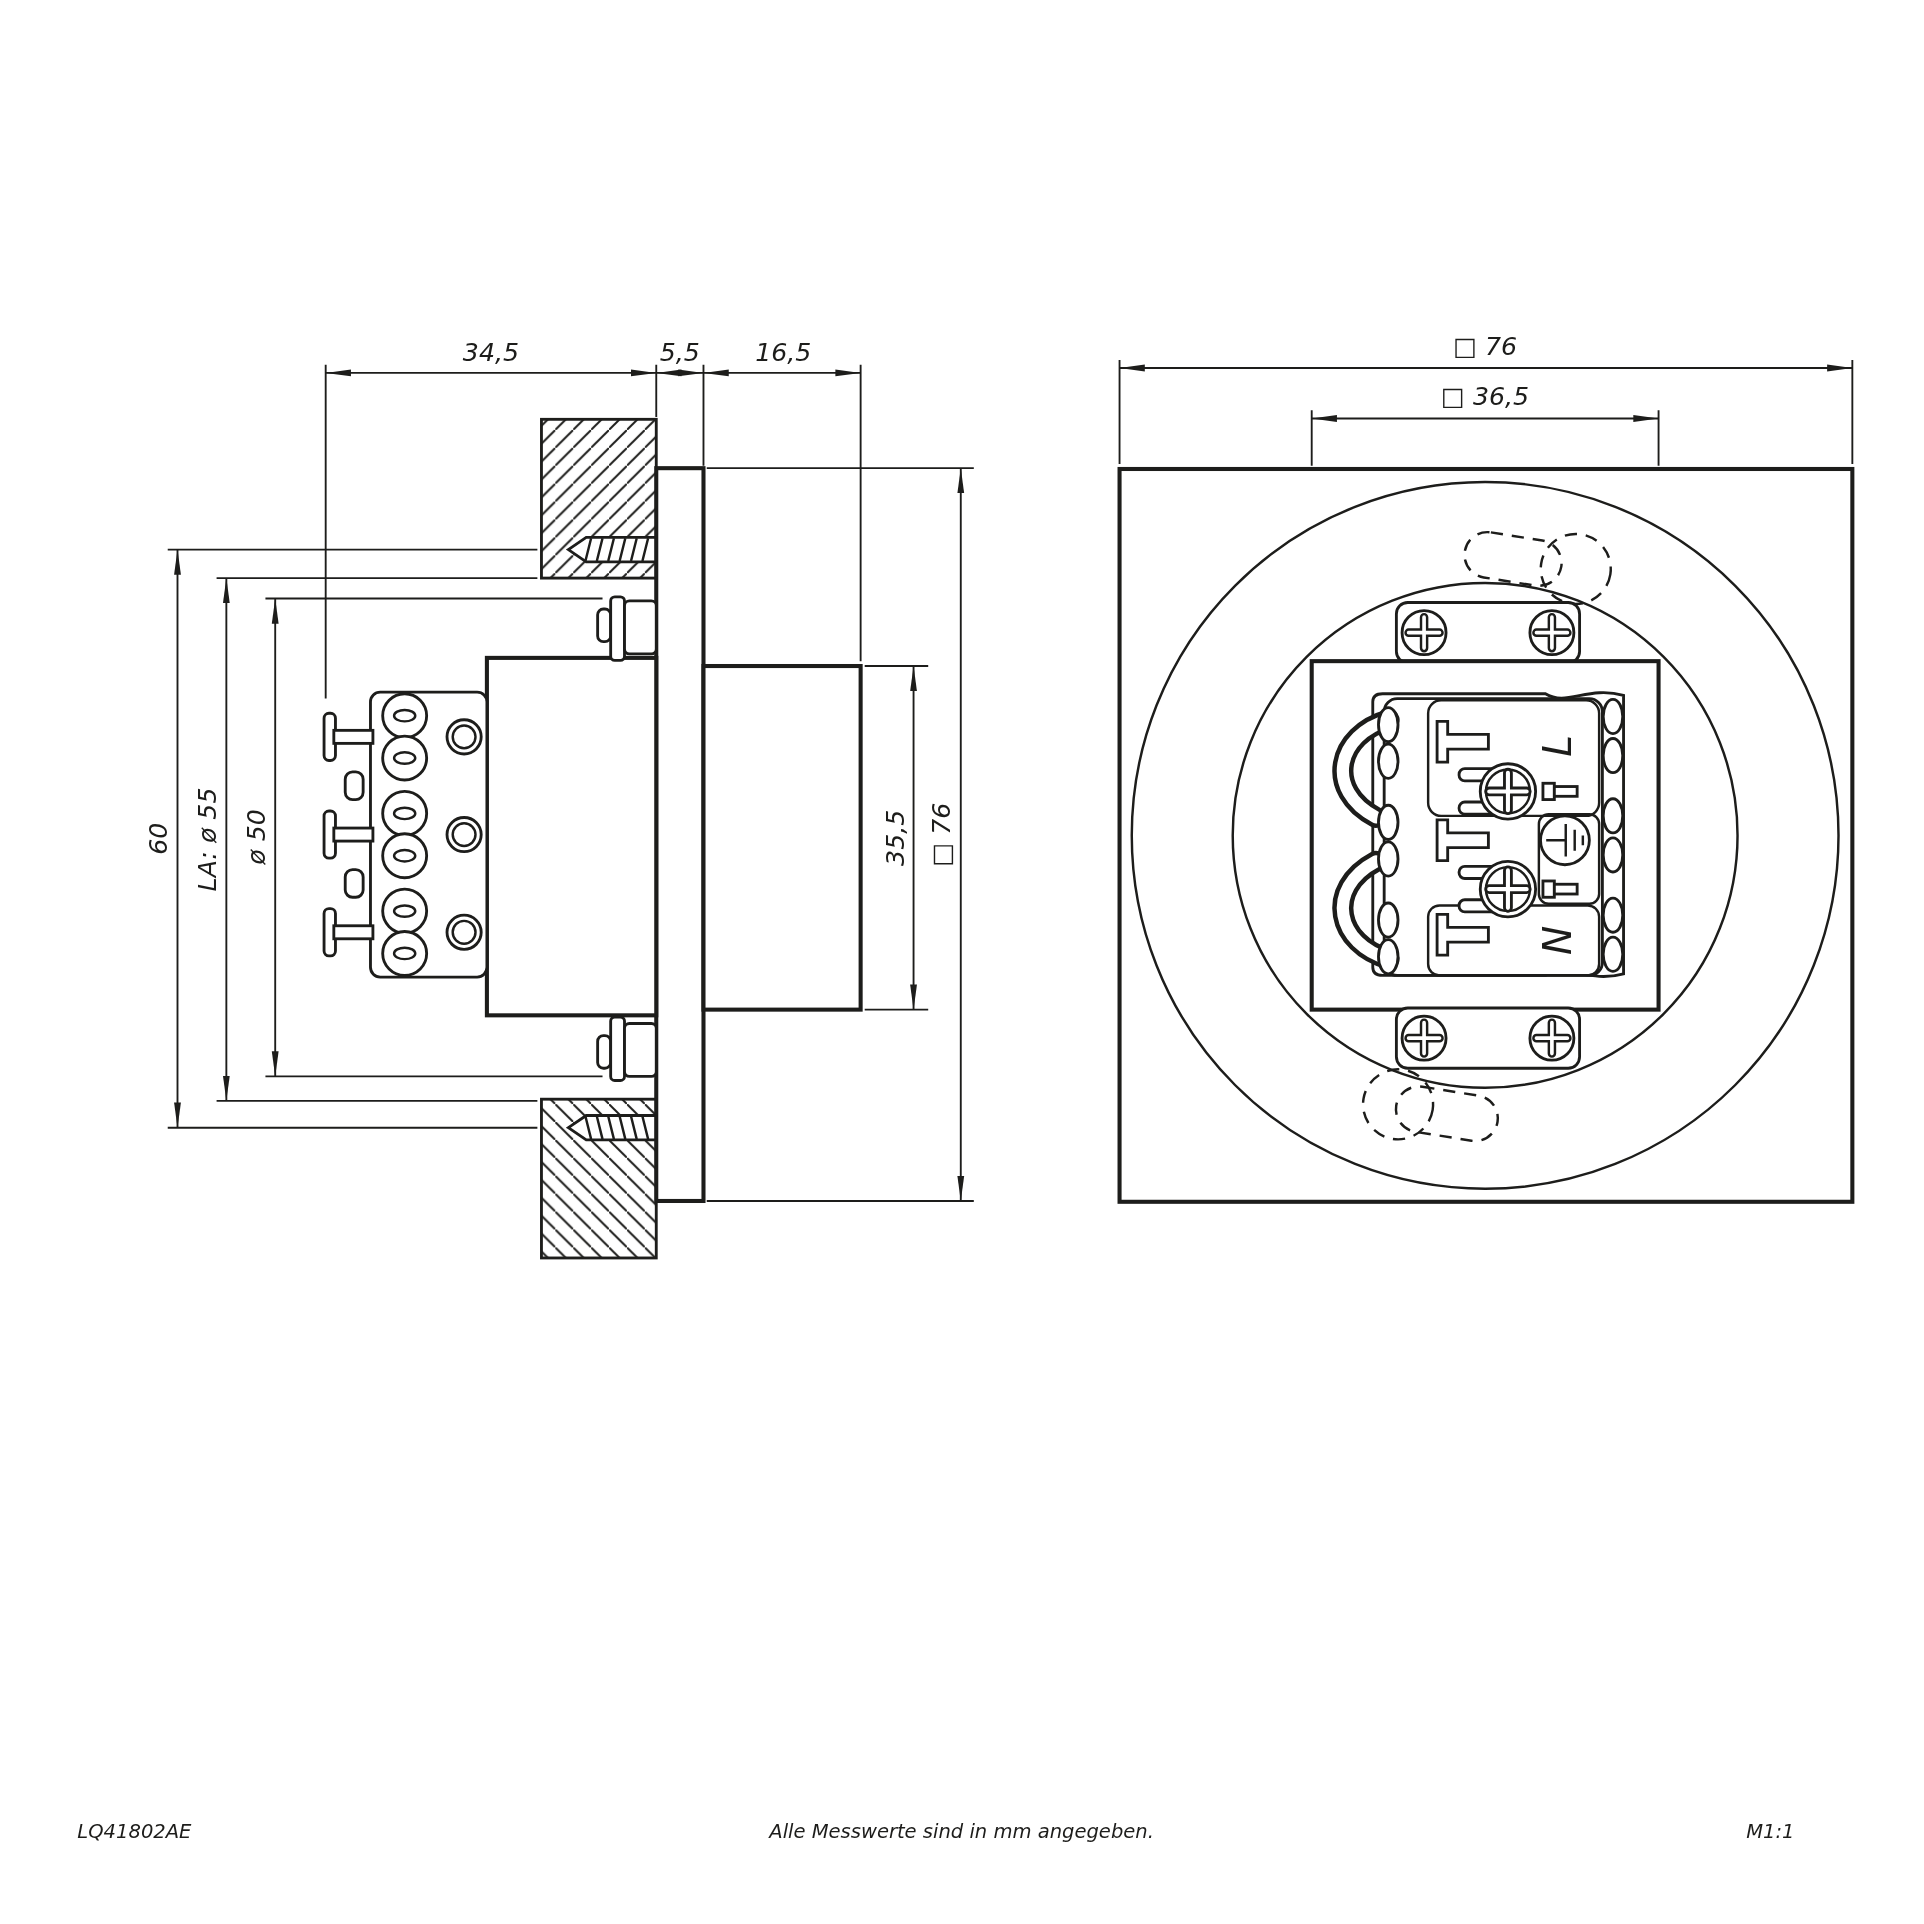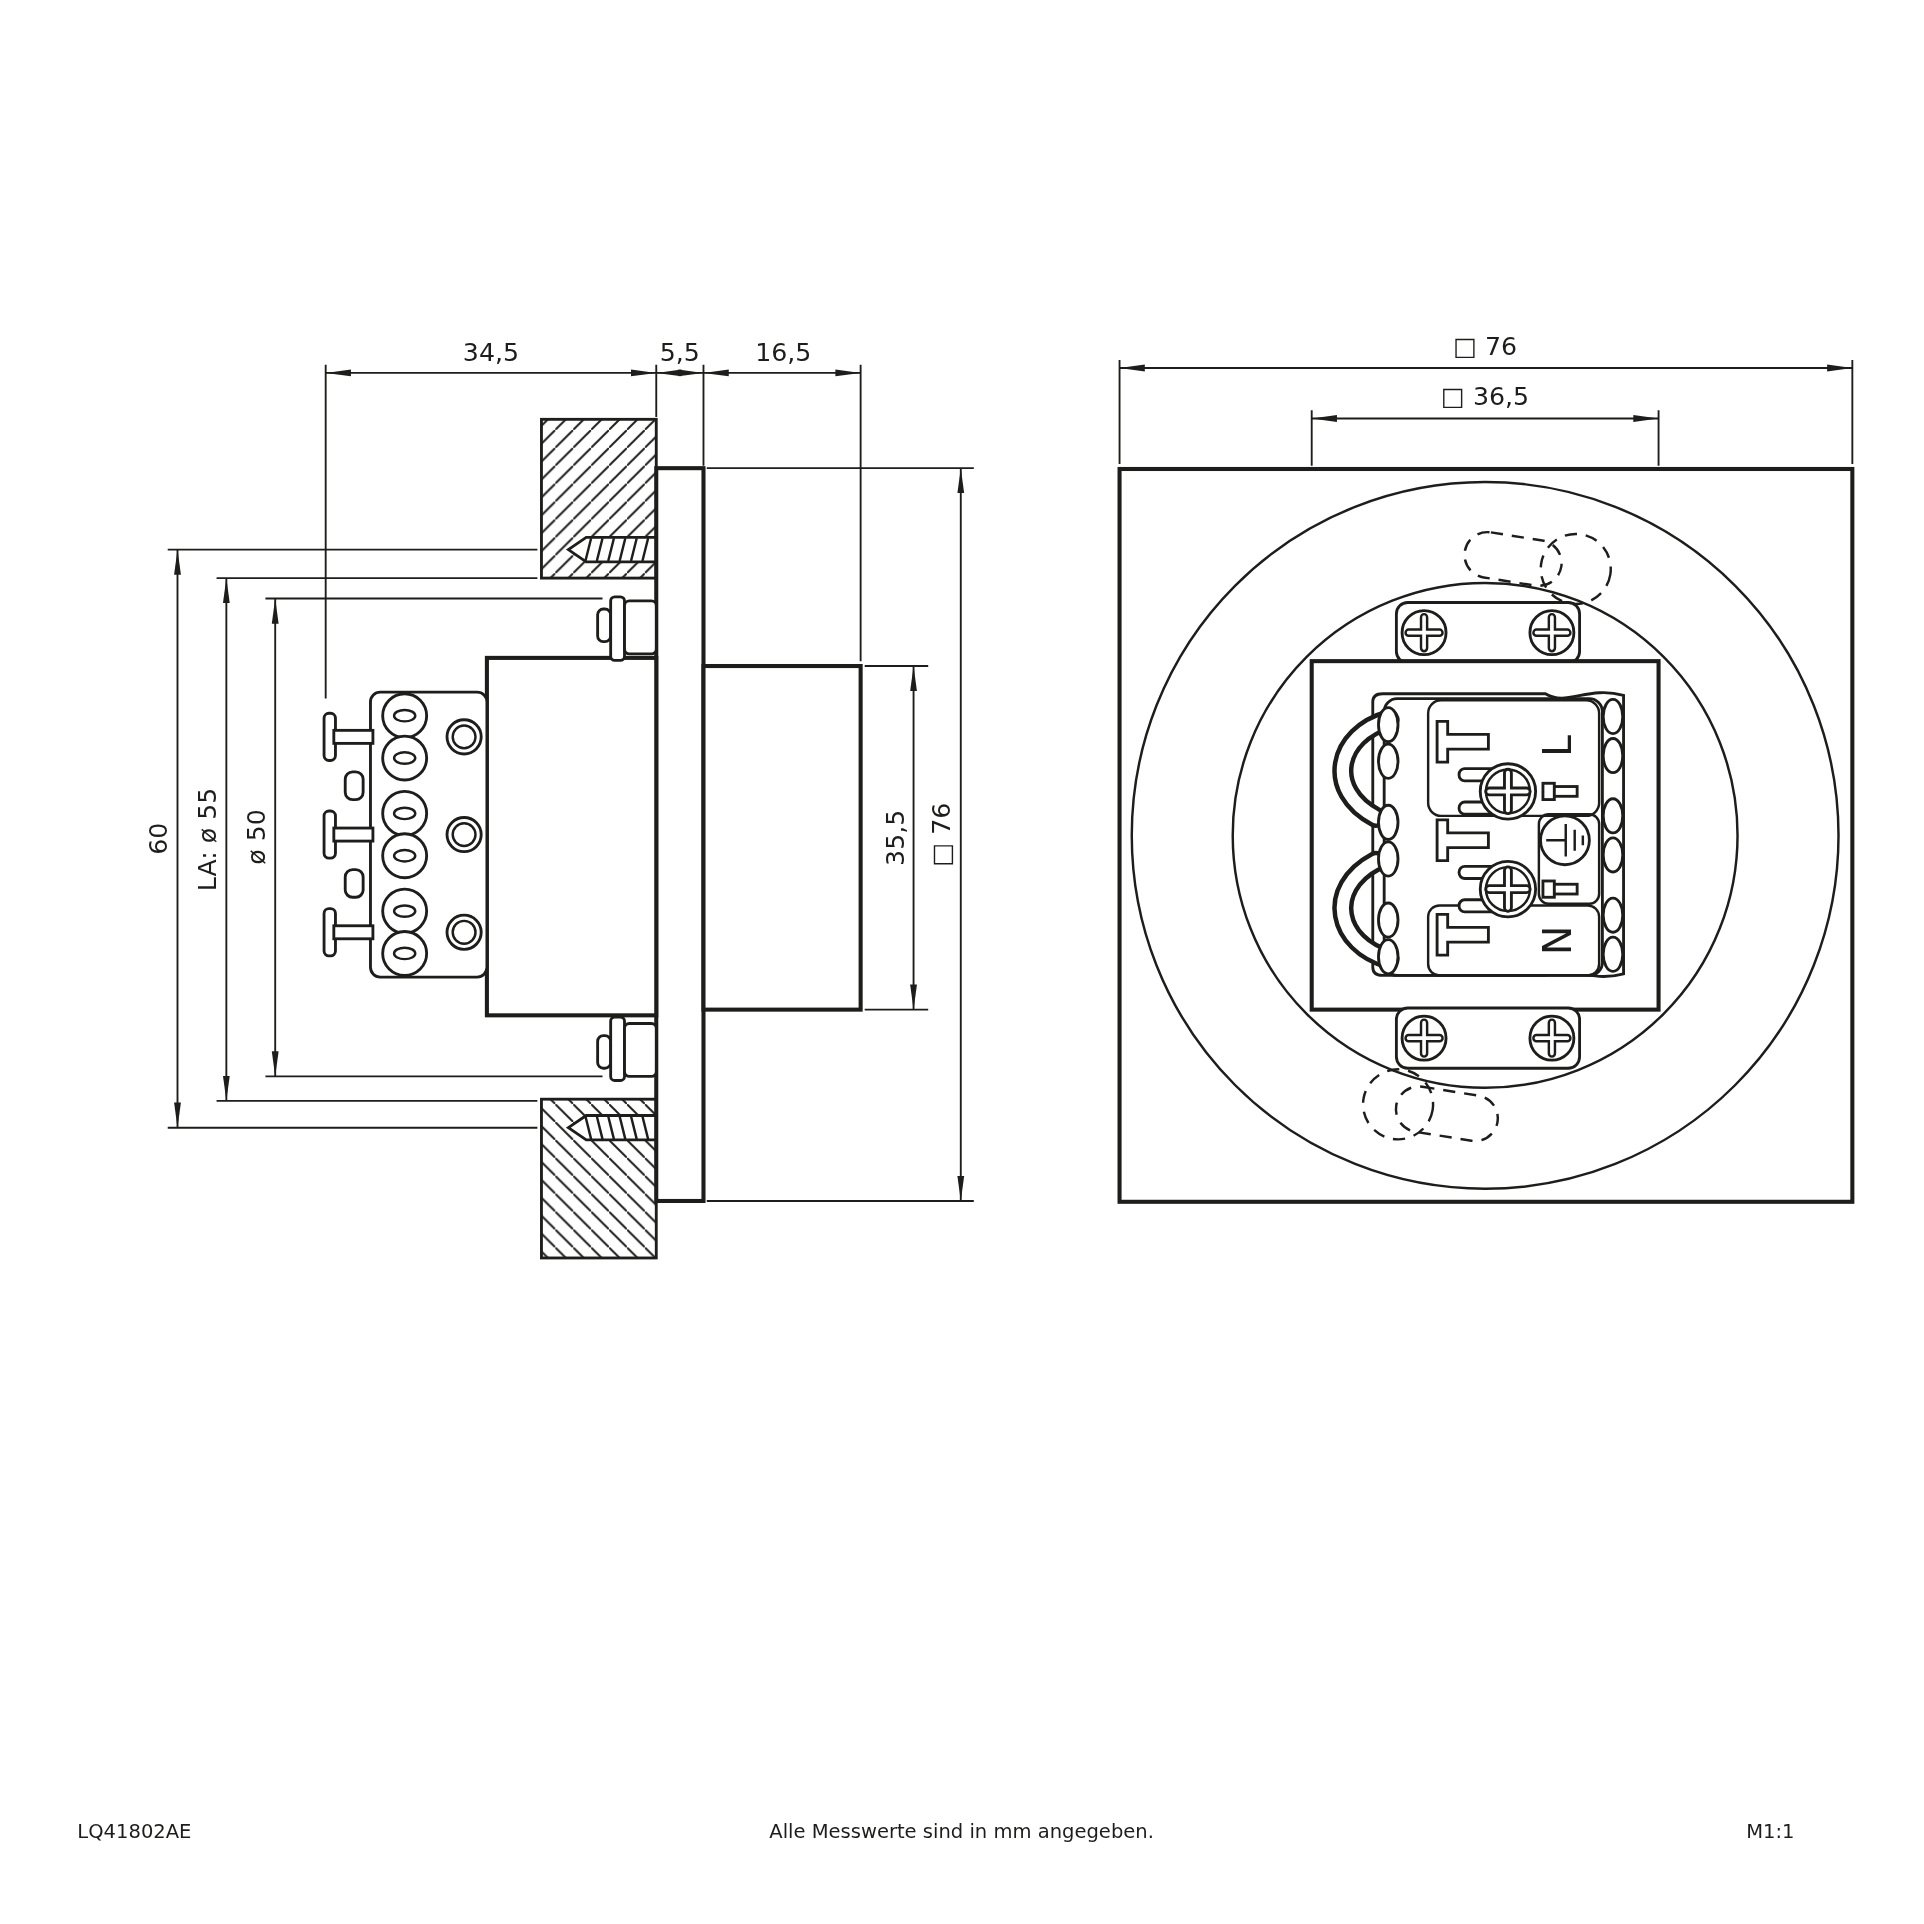--- a/index.html
+++ b/index.html
@@ -1,16 +1,16 @@
 <!DOCTYPE html>
 <html style="font-size:13px"><head>
 <meta charset="utf-8">
 <style>
   html,body{margin:0;padding:0;background:#ffffff;}
-  .stage{width:1924px;height:1924px;position:relative;background:#fff;}
+  .stage{width:1924px;height:1924px;position:relative;background:#fff;font-style:italic;}
   svg{display:block;}
   .thick{fill:#fff;stroke:#1d1d1b;stroke-width:5;}
   .med{fill:#fff;stroke:#1d1d1b;stroke-width:3.5;}
   .thin{fill:none;stroke:#1d1d1b;stroke-width:3;}
   .dim{fill:none;stroke:#1d1d1b;stroke-width:2.3;}
   .dash{fill:none;stroke:#1d1d1b;stroke-width:3;stroke-dasharray:15 11;}
   .t{font-family:"DejaVu Sans",sans-serif;font-size:31px;fill:#1d1d1b;text-anchor:middle;}
   .tf{font-family:"DejaVu Sans",sans-serif;font-size:24px;fill:#1d1d1b;}
   .tl{font-family:"DejaVu Sans",sans-serif;font-size:48px;fill:#1d1d1b;text-anchor:middle;font-weight:500;}
 </style>

